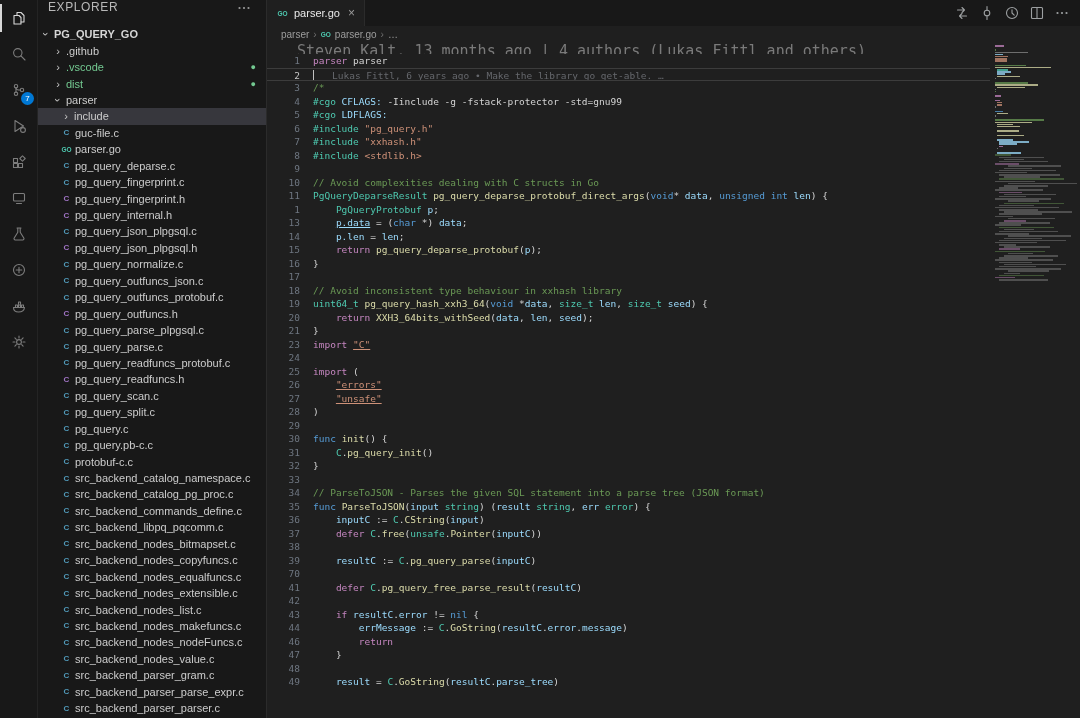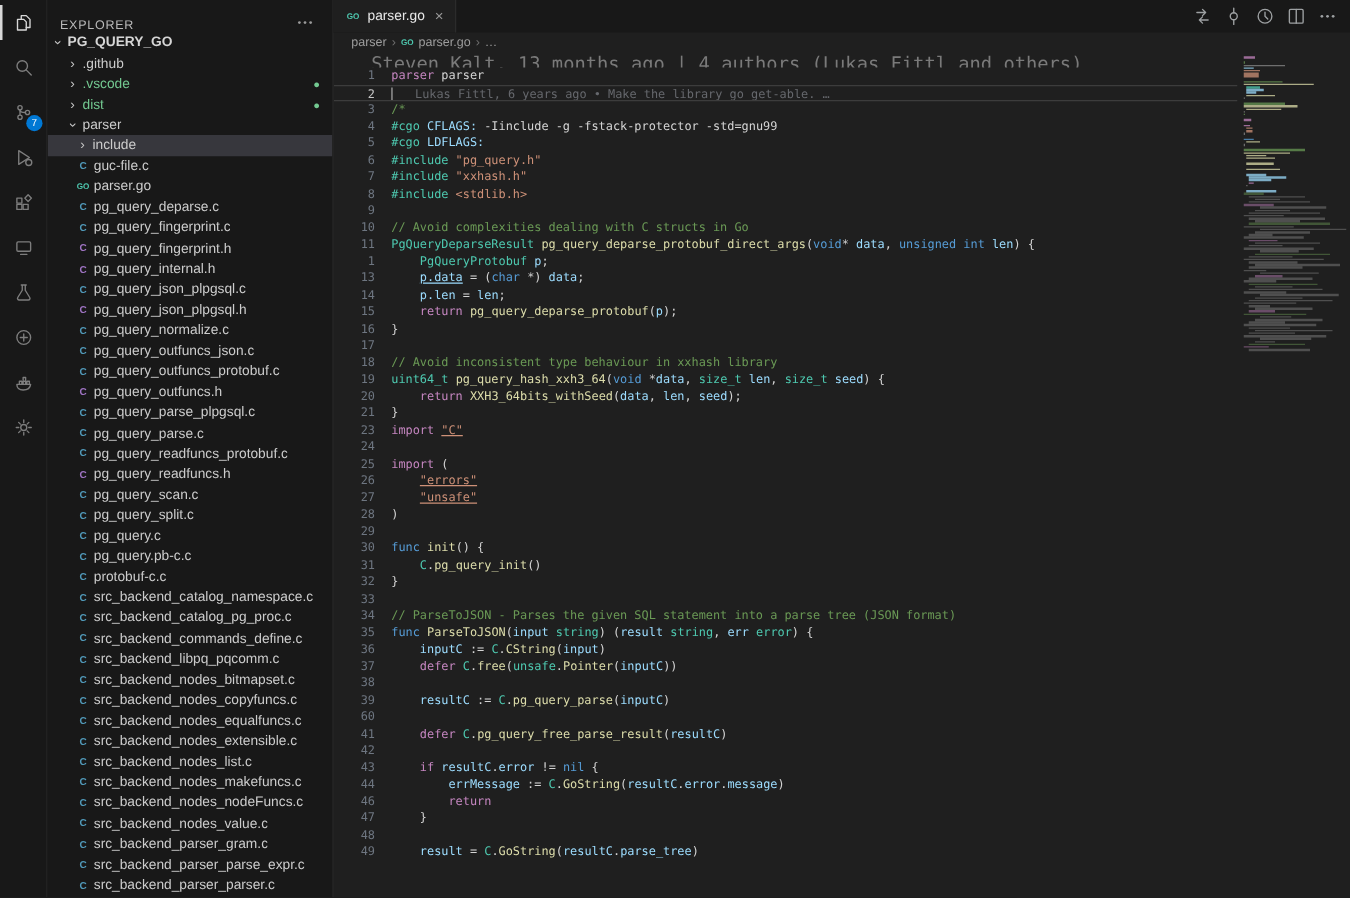--- a/index.html
+++ b/index.html
@@ -13,22 +13,22 @@
   .ab-item{height:36px;display:flex;align-items:center;justify-content:center;
     position:relative;color:#7d7d7d;cursor:pointer}
   .ab-item.active{color:#d7d7d7}
   .ab-item.active::before{content:"";position:absolute;left:0;top:4px;bottom:4px;width:2px;background:#d7d7d7}
   .ab-badge{position:absolute;right:3px;bottom:3px;min-width:13px;height:13px;border-radius:50%;
     background:#0078d4;color:#fff;font-size:8px;display:flex;align-items:center;justify-content:center;padding:0 2px}
 
   
   .sidebar{width:229px;flex:0 0 229px;background:#181818;border-right:1px solid #2b2b2b;
     display:flex;flex-direction:column;overflow:hidden}
-  .sidebar-header{height:26px;flex:0 0 26px;display:flex;align-items:flex-end;justify-content:space-between;
-    padding:0 14px 0 10px;font-size:10px;letter-spacing:.6px;color:#b8b8b8}
+  .sidebar-header{height:26px;flex:0 0 26px;display:flex;align-items:flex-start;justify-content:space-between;
+    padding:0 14px 0 10px;font-size:12px;letter-spacing:.6px;color:#b8b8b8}
   .sidebar-header .hdr-more{color:#9a9a9a;cursor:pointer;display:flex}
   .tree{flex:1;overflow:hidden}
   .tree-row{height:16.45px;display:flex;align-items:center;font-size:11px;color:#cccccc;
     white-space:nowrap;cursor:pointer}
   .tree-row.selected{background:#37373d}
   .chev{width:12px;flex:0 0 12px;color:#c5c5c5;font-size:11px;line-height:10px;display:inline-flex;justify-content:center}
   .chev.open{transform:rotate(90deg)}
   .ficon{width:13px;flex:0 0 13px;display:inline-flex;justify-content:center;font-weight:700;
     font-size:8px;font-family:"Liberation Sans",sans-serif}
   .ficon-c{color:#519aba}.ficon-h{color:#a074c4}.ficon-go{color:#4ec9b0;font-size:6.5px}
@@ -414,21 +414,21 @@
             <div class="code-row"><span class="gutter">30</span><span class="content"><span class="b">func</span><span class="d"> </span><span class="f">init</span><span class="d">() {</span></span></div>
             <div class="code-row"><span class="gutter">31</span><span class="content"><span class="d">    </span><span class="t">C</span><span class="d">.</span><span class="f">pg_query_init</span><span class="d">()</span></span></div>
             <div class="code-row"><span class="gutter">32</span><span class="content"><span class="d">}</span></span></div>
             <div class="code-row"><span class="gutter">33</span><span class="content"></span></div>
             <div class="code-row"><span class="gutter">34</span><span class="content"><span class="c">// ParseToJSON - Parses the given SQL statement into a parse tree (JSON format)</span></span></div>
             <div class="code-row"><span class="gutter">35</span><span class="content"><span class="b">func</span><span class="d"> </span><span class="f">ParseToJSON</span><span class="d">(</span><span class="v">input</span><span class="d"> </span><span class="t">string</span><span class="d">) (</span><span class="v">result</span><span class="d"> </span><span class="t">string</span><span class="d">, </span><span class="v">err</span><span class="d"> </span><span class="t">error</span><span class="d">) {</span></span></div>
             <div class="code-row"><span class="gutter">36</span><span class="content"><span class="d">    </span><span class="v">inputC</span><span class="d"> := </span><span class="t">C</span><span class="d">.</span><span class="f">CString</span><span class="d">(</span><span class="v">input</span><span class="d">)</span></span></div>
             <div class="code-row"><span class="gutter">37</span><span class="content"><span class="d">    </span><span class="k">defer</span><span class="d"> </span><span class="t">C</span><span class="d">.</span><span class="f">free</span><span class="d">(</span><span class="t">unsafe</span><span class="d">.</span><span class="f">Pointer</span><span class="d">(</span><span class="v">inputC</span><span class="d">))</span></span></div>
             <div class="code-row"><span class="gutter">38</span><span class="content"></span></div>
             <div class="code-row"><span class="gutter">39</span><span class="content"><span class="d">    </span><span class="v">resultC</span><span class="d"> := </span><span class="t">C</span><span class="d">.</span><span class="f">pg_query_parse</span><span class="d">(</span><span class="v">inputC</span><span class="d">)</span></span></div>
-            <div class="code-row"><span class="gutter">60</span><span class="content"></span></div>
+            <div class="code-row"><span class="gutter">70</span><span class="content"></span></div>
             <div class="code-row"><span class="gutter">41</span><span class="content"><span class="d">    </span><span class="k">defer</span><span class="d"> </span><span class="t">C</span><span class="d">.</span><span class="f">pg_query_free_parse_result</span><span class="d">(</span><span class="v">resultC</span><span class="d">)</span></span></div>
             <div class="code-row"><span class="gutter">42</span><span class="content"></span></div>
             <div class="code-row"><span class="gutter">43</span><span class="content"><span class="d">    </span><span class="k">if</span><span class="d"> </span><span class="v">resultC</span><span class="d">.</span><span class="v">error</span><span class="d"> != </span><span class="b">nil</span><span class="d"> {</span></span></div>
             <div class="code-row"><span class="gutter">44</span><span class="content"><span class="d">        </span><span class="v">errMessage</span><span class="d"> := </span><span class="t">C</span><span class="d">.</span><span class="f">GoString</span><span class="d">(</span><span class="v">resultC</span><span class="d">.</span><span class="v">error</span><span class="d">.</span><span class="v">message</span><span class="d">)</span></span></div>
             <div class="code-row"><span class="gutter">46</span><span class="content"><span class="d">        </span><span class="k">return</span></span></div>
             <div class="code-row"><span class="gutter">47</span><span class="content"><span class="d">    }</span></span></div>
             <div class="code-row"><span class="gutter">48</span><span class="content"></span></div>
             <div class="code-row"><span class="gutter">49</span><span class="content"><span class="d">    </span><span class="v">result</span><span class="d"> = </span><span class="t">C</span><span class="d">.</span><span class="f">GoString</span><span class="d">(</span><span class="v">resultC</span><span class="d">.</span><span class="v">parse_tree</span><span class="d">)</span></span></div>
           </div>
       </div>

